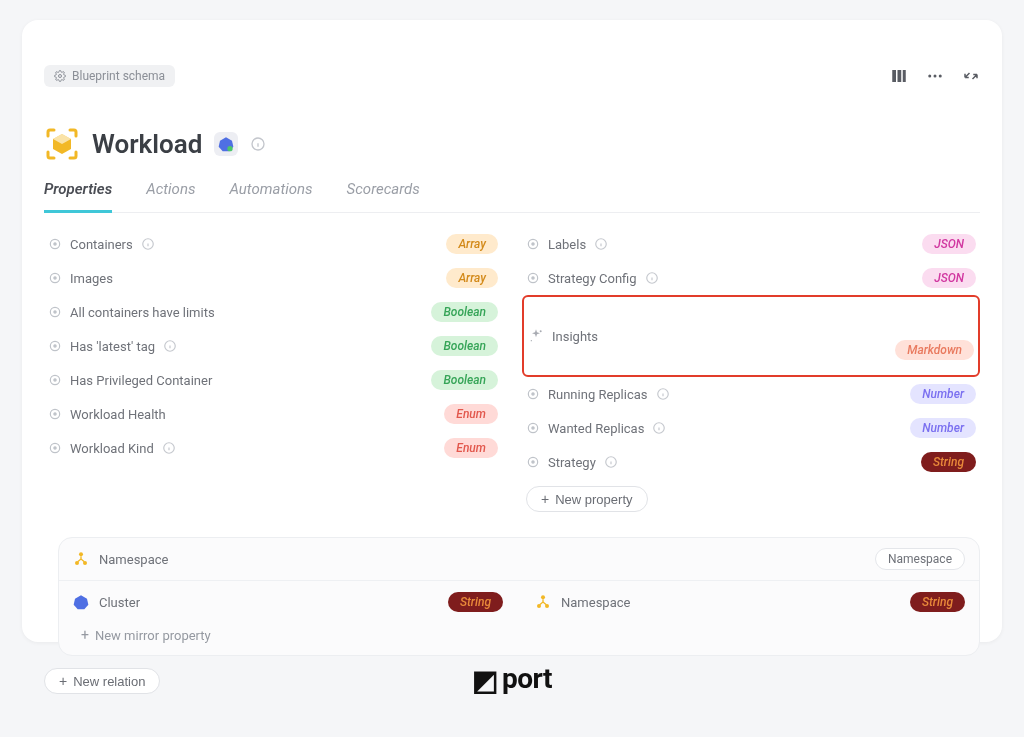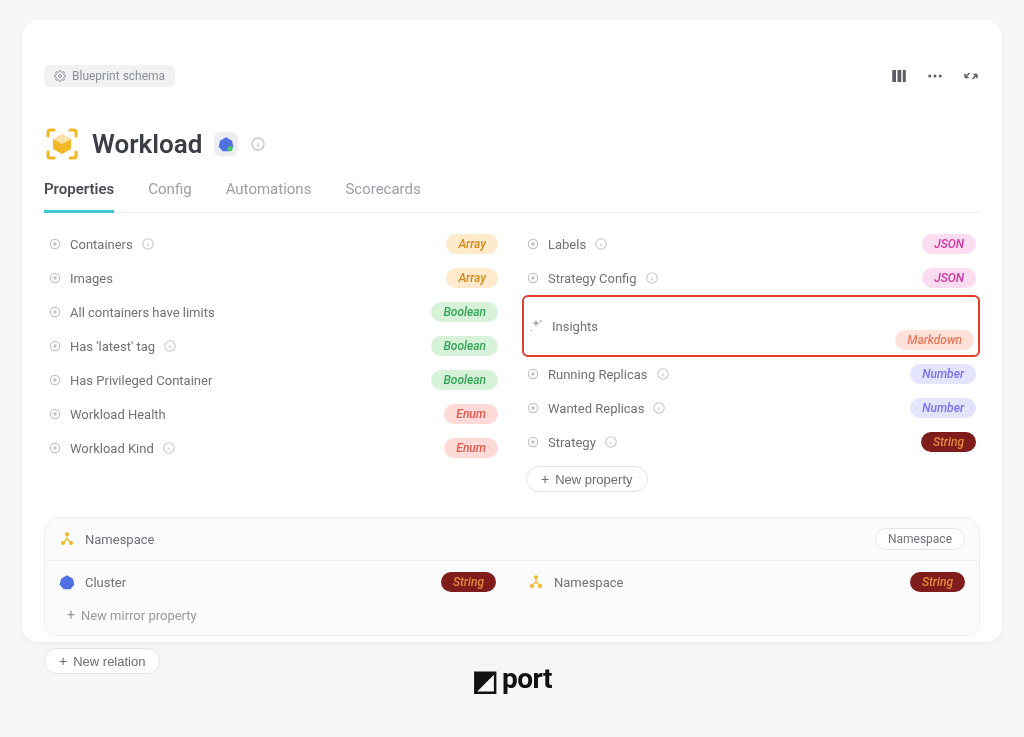--- a/index.html
+++ b/index.html
@@ -38,21 +38,21 @@
   .k8s-badge {
     width:24px; height:24px; border-radius:6px; background:#edeef3;
     display:flex; align-items:center; justify-content:center;
   }
   .k8s-badge svg{width:16px;height:16px;}
   .info-ic { width:16px; height:16px; color:#c3c6cc; }
   
   .tabs { display:flex; gap:34px; border-bottom:1px solid #edeef1; }
   .tab {
     padding:0 0 12px 0; font-size:15px; color:#9a9ea6; cursor:pointer;
-    border-bottom:3px solid transparent; margin-bottom:-1px;
+    border-bottom:3px solid transparent; margin-bottom:-1px;font-style:italic;
   }
   .tab.active { color:#4a4d54; font-weight:600; border-bottom-color:#3fc7d8; }
   
   .prop-grid {
     display:grid; grid-template-columns: 1fr 1fr; column-gap:20px;
     margin-top:14px;
   }
   .prop-row {
     display:flex; align-items:center; justify-content:space-between;
     padding:7px 4px; min-height:34px;
@@ -66,32 +66,32 @@
   }
   .pill.array    { background:#ffeacc; color:#d38a1a; }
   .pill.json     { background:#fbdcf0; color:#d137a0; }
   .pill.boolean  { background:#d6f3da; color:#35a457; }
   .pill.datetime { background:#e7e8eb; color:#6e7178; }
   .pill.enum     { background:#ffdad7; color:#e2574c; }
   .pill.number   { background:#e4e4ff; color:#7a6ff0; }
   .pill.string   { background:#7f1d1d; color:#e8893a; }
   .pill.markdown { background:#ffe1d9; color:#e97a5f;margin-top:28px; }
   .highlight-box {
-    border:2px solid #e23c2a; border-radius:6px; padding:5px 4px;
+    border:2px solid #e23c2a; border-radius:6px; padding:15px 4px;
   }
   .new-prop-btn {
     display:inline-flex; align-items:center; gap:6px;
     border:1px solid #e1e3e7; border-radius:16px;
     padding:4px 14px; font-size:13px; color:#6a6d74;
     background:#fff; cursor:pointer;
   }
   
   .rel-panel {
     margin-top:18px; border:1px solid #eceef1; border-radius:14px;
-    background:#fbfbfc; overflow:hidden;
+    background:#fbfbfc; overflow:hidden;margin-left:14px;
   }
   .rel-row {
     display:flex; align-items:center; justify-content:space-between;
     padding:10px 14px; border-bottom:1px solid #eef0f3;
   }
   .rel-row:last-child{border-bottom:none;}
   .rel-left{display:flex; align-items:center; gap:10px; color:#6f7279; font-size:13px;}
   .rel-ic{width:16px;height:16px;}
   .rel-badge {
     background:#fff; border:1px solid #e4e6ea; border-radius:14px;
@@ -165,21 +165,21 @@
         </svg>
     </span>
     <svg class="info-ic" viewBox="0 0 24 24" fill="none" stroke="currentColor" stroke-width="2">
         <circle cx="12" cy="12" r="9"></circle>
         <path d="M12 8h.01M11 12h1v4"></path>
       </svg>
   </div>
 
   <div class="tabs">
     <div class="tab active">Properties</div>
-    <div class="tab">Config</div>
+    <div class="tab">Actions</div>
     <div class="tab">Automations</div>
     <div class="tab">Scorecards</div>
   </div>
 
   <div class="prop-grid">
     <div id="left-col">
         <div class="prop-row">
           <div class="prop-left">
             <svg class="dot-ic" viewBox="0 0 24 24" fill="none" stroke="currentColor" stroke-width="2">
               <circle cx="12" cy="12" r="8"></circle>

